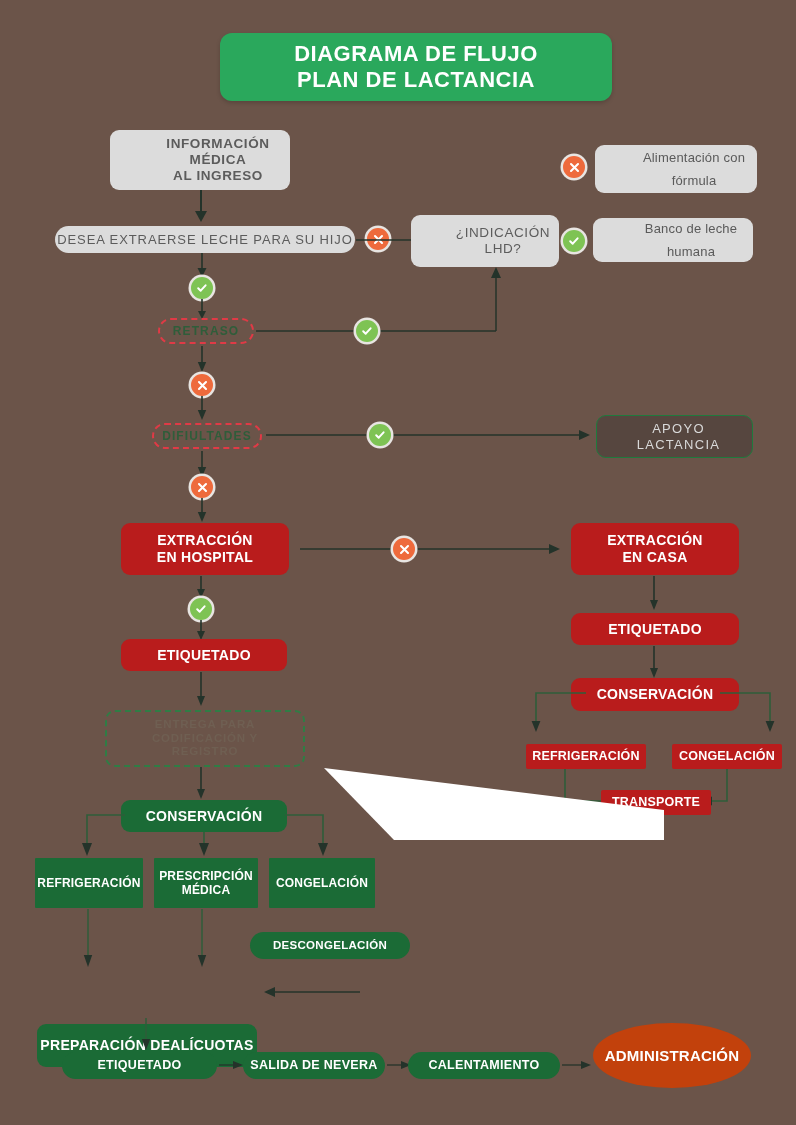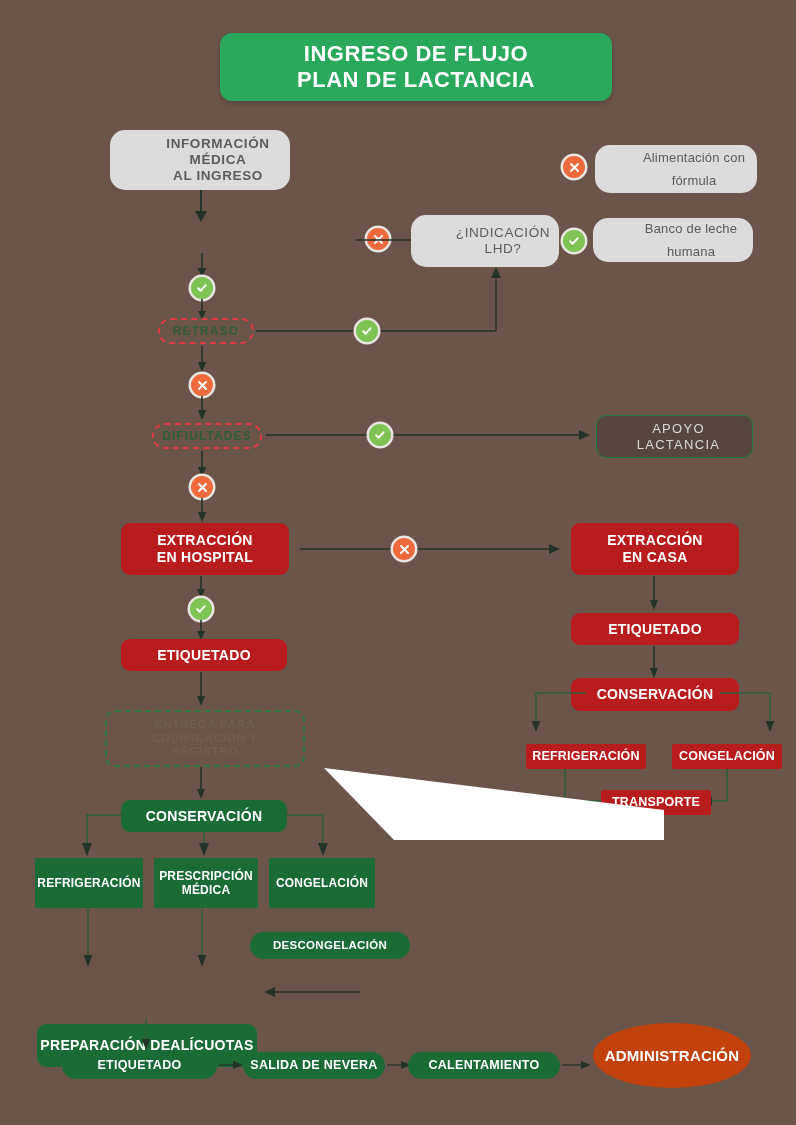--- a/index.html
+++ b/index.html
@@ -19,21 +19,21 @@
     font-weight:bold;font-size:22px;letter-spacing:.5px;
     box-shadow:0 2px 4px rgba(0,0,0,.18);
   }
 
   
   .grey{
     background:#dcdcdc;color:#5c5c5c;border-radius:14px;
     font-size:13.5px;letter-spacing:.6px;
   }
   .grey.pill{border-radius:22px;font-size:13px;letter-spacing:.9px;}
-  .grey.sq{border-radius:15px;padding-left:36px;}
+  .grey.sq{border-radius:9px;padding-left:36px;}
   .grey.small{font-size:13px;letter-spacing:.2px;color:#5a5a5a;gap:8px;}
 
   
   .dashred{
     border:2px dashed #e03a46;border-radius:22px;background:transparent;
     color:#2f5d3a;font-weight:bold;font-size:12px;letter-spacing:1.1px;
   }
 
   
   .apoyo{
@@ -81,37 +81,40 @@
 
   
   .whiteshape{position:absolute;}
 </style>
 </head>
 <body>
 
 <div id="stage">
 
   <div class="node title" style="left:220px;top:33px;width:392px;height:68px;flex-direction:column;">
-    <div>INGRESO DE FLUJO</div>
+    <div>DIAGRAMA DE FLUJO</div>
     <div>PLAN DE LACTANCIA</div>
   </div>
 
   <div class="node grey sq" style="left:110px;top:130px;width:180px;height:60px;flex-direction:column;font-weight:600;">
     <div>INFORMACIÓN</div>
     <div>MÉDICA</div>
     <div>AL INGRESO</div>
   </div>
 
   <div class="conn" style="left:192px;top:190px;">
     <svg width="20" height="34">
       <line x1="9" y1="0" x2="9" y2="24" stroke="#24332a" stroke-width="2"></line>
       <polygon points="9,32 3,21 15,21" fill="#24332a"></polygon>
     </svg>
   </div>
 
+  <div class="node grey pill" style="left:55px;top:226px;width:300px;height:27px;">
+    <span>DESEA EXTRAERSE LECHE PARA SU HIJO</span>
+  </div>
 
   <div class="badge no" style="left:367px;top:228px;">
     <svg width="11" height="11" viewBox="0 0 11 11">
         <path d="M2 2 L9 9 M9 2 L2 9" stroke="#fff" stroke-width="2.1" stroke-linecap="round"></path>
       </svg>
   </div>
 
   <div class="conn" style="left:356px;top:238px;">
     <svg width="56" height="4">
         <line x1="0" y1="2" x2="56" y2="2" stroke="#24332a" stroke-width="1.4"></line>

